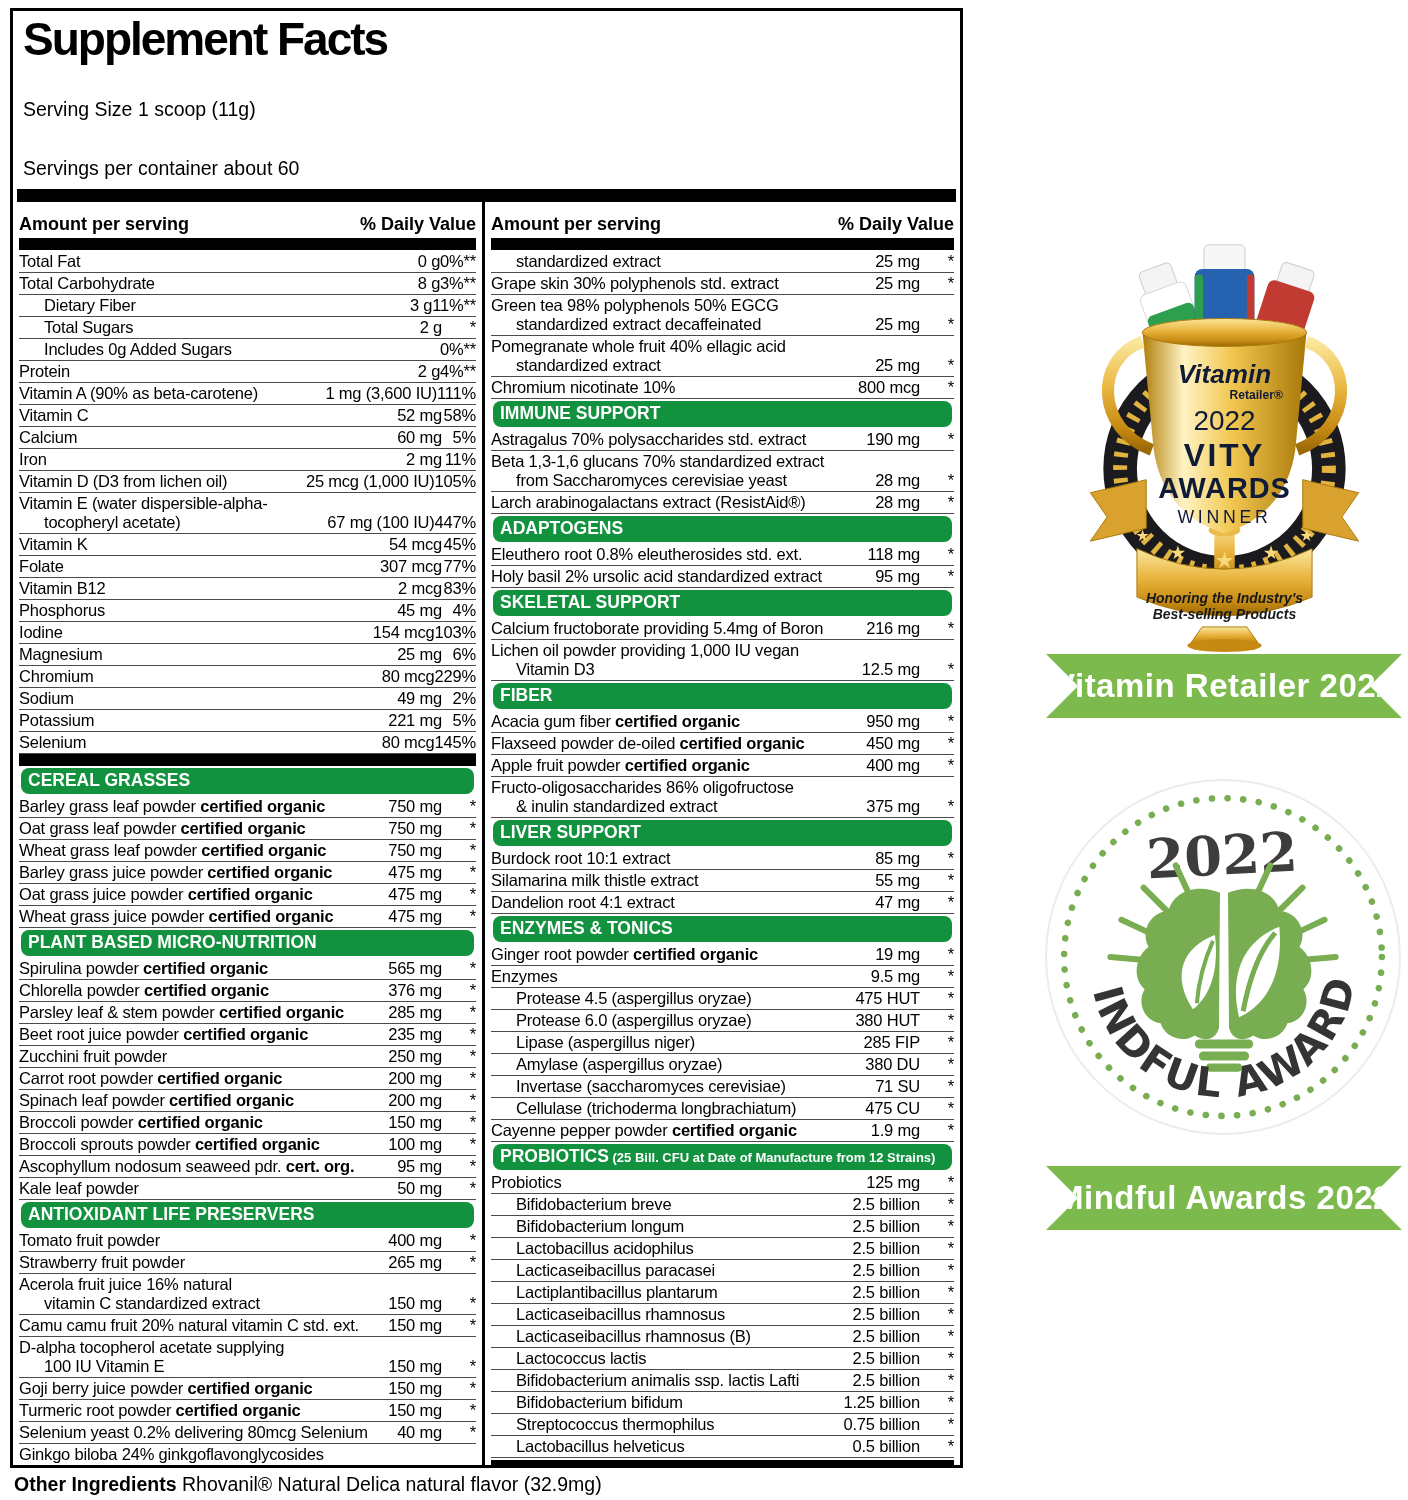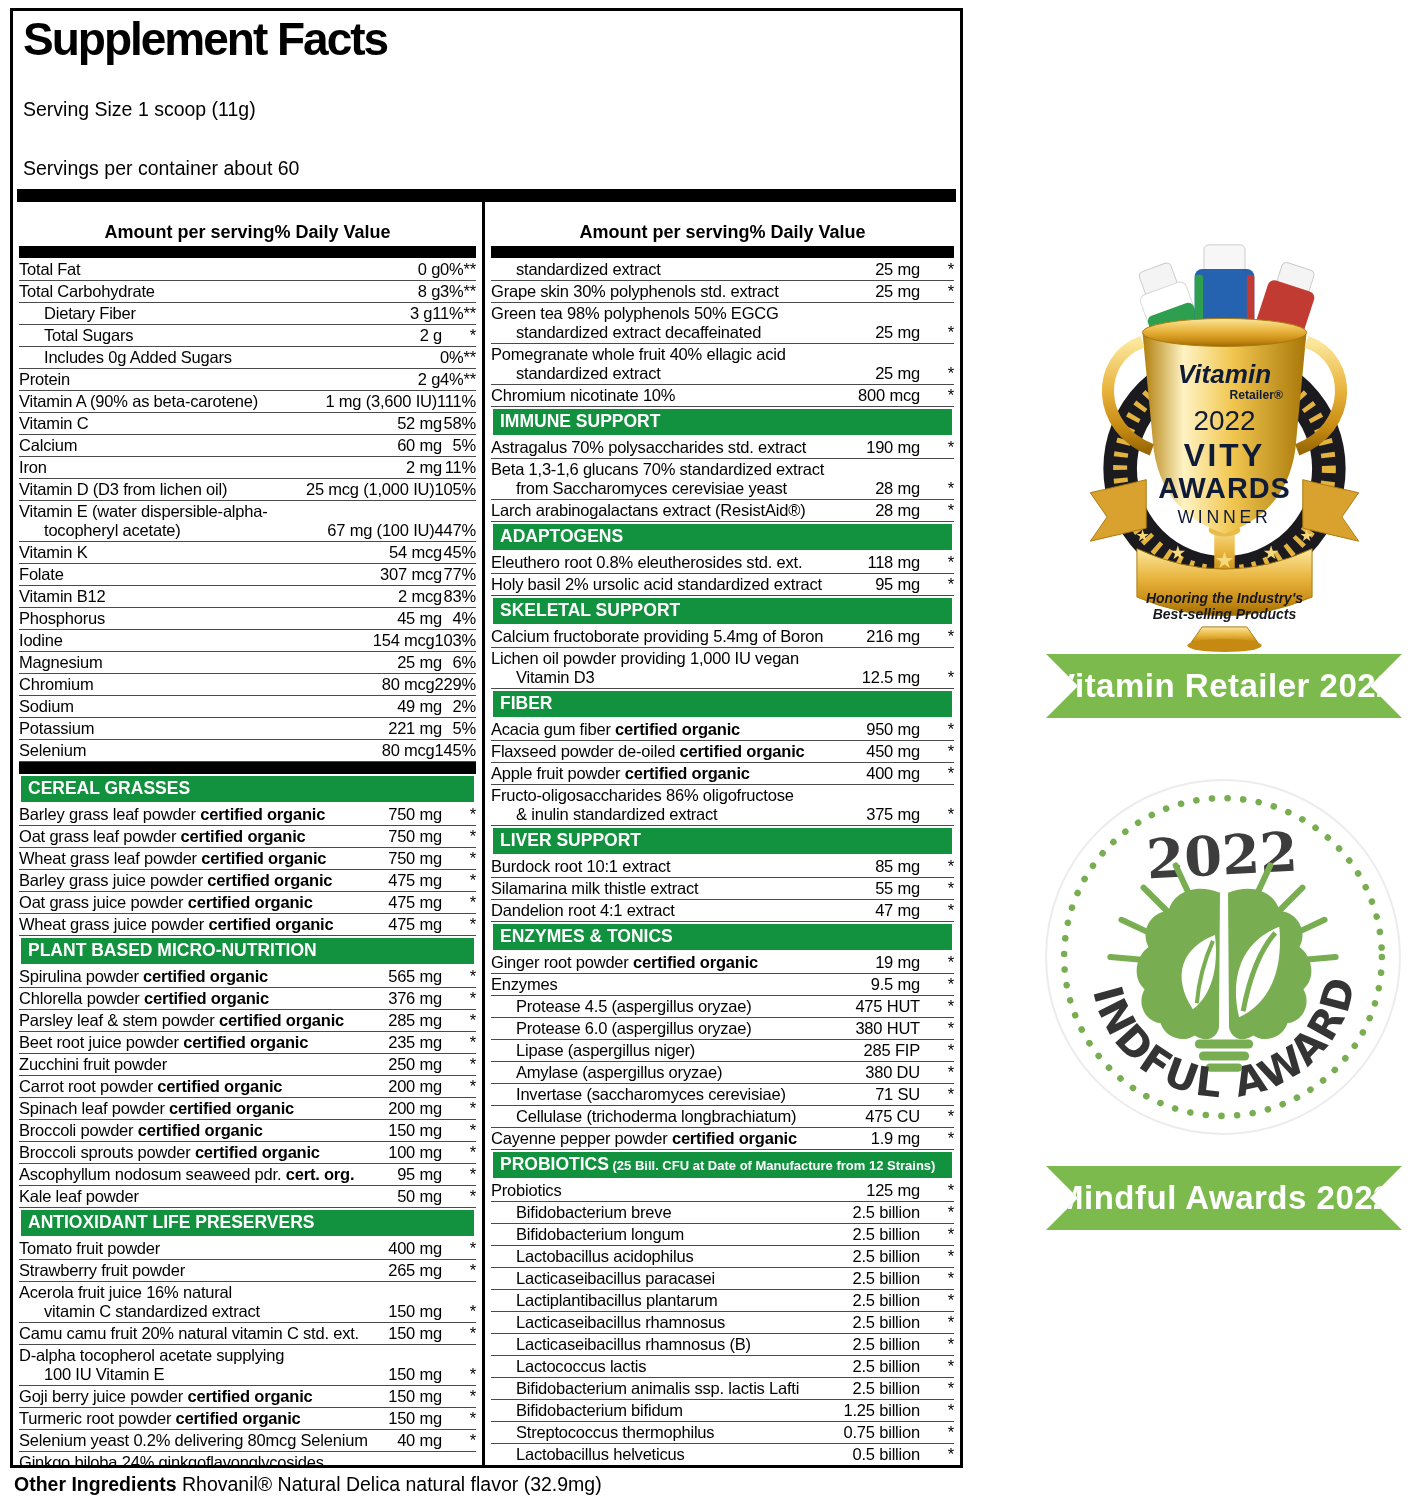--- a/index.html
+++ b/index.html
@@ -19,25 +19,25 @@
     border:3px solid #000;display:flex;flex-direction:column;background:#fff;
   }
   .panel-top{padding:5px 10px 3px;}
   .title{font-size:46px;font-weight:bold;letter-spacing:-2px;line-height:1.02;margin:0;}
   .serv{font-size:19.5px;line-height:1.28;margin-top:34px;}
   .fullbar{height:13px;background:#000;margin:5px 4px 0;}
   .cols{flex:1;display:flex;min-height:0;}
   .col{padding:0 6px;overflow:hidden;}
   .col.left{width:472px;border-right:3px solid #000;}
   .col.right{flex:1;}
-  .col-header{display:flex;justify-content:center;font-weight:bold;font-size:18px;padding:20px 0 3px;}
+  .col-header{display:flex;justify-content:space-between;font-weight:bold;font-size:18px;padding:12px 0 3px;}
   .bar{height:12px;background:#000;margin:0 0 1px;}
   .sec-h{
     background:var(--green);color:#fff;font-weight:bold;font-size:17.5px;
-    padding:2px 7px 3px;margin:2px 2px;white-space:nowrap;overflow:hidden;
+    padding:2px 7px 3px;margin:2px 2px;white-space:nowrap;overflow:hidden;border-radius:8px;
   }
   .sec-h .sub{font-size:13px;}
   .row{border-bottom:1px solid #4a4a4a;padding:1px 0;font-size:16.5px;line-height:19px;letter-spacing:-0.2px;}
   .rline{display:flex;align-items:baseline;}
   .rline.cont .nm,.row.ind .nm{padding-left:25px;}
   .l1{white-space:nowrap;overflow:hidden;}
   .nm{flex:1;white-space:nowrap;overflow:hidden;}
   .nm b{font-weight:bold;}
   .amt{white-space:nowrap;}
   .dv{min-width:34px;text-align:right;white-space:nowrap;}

